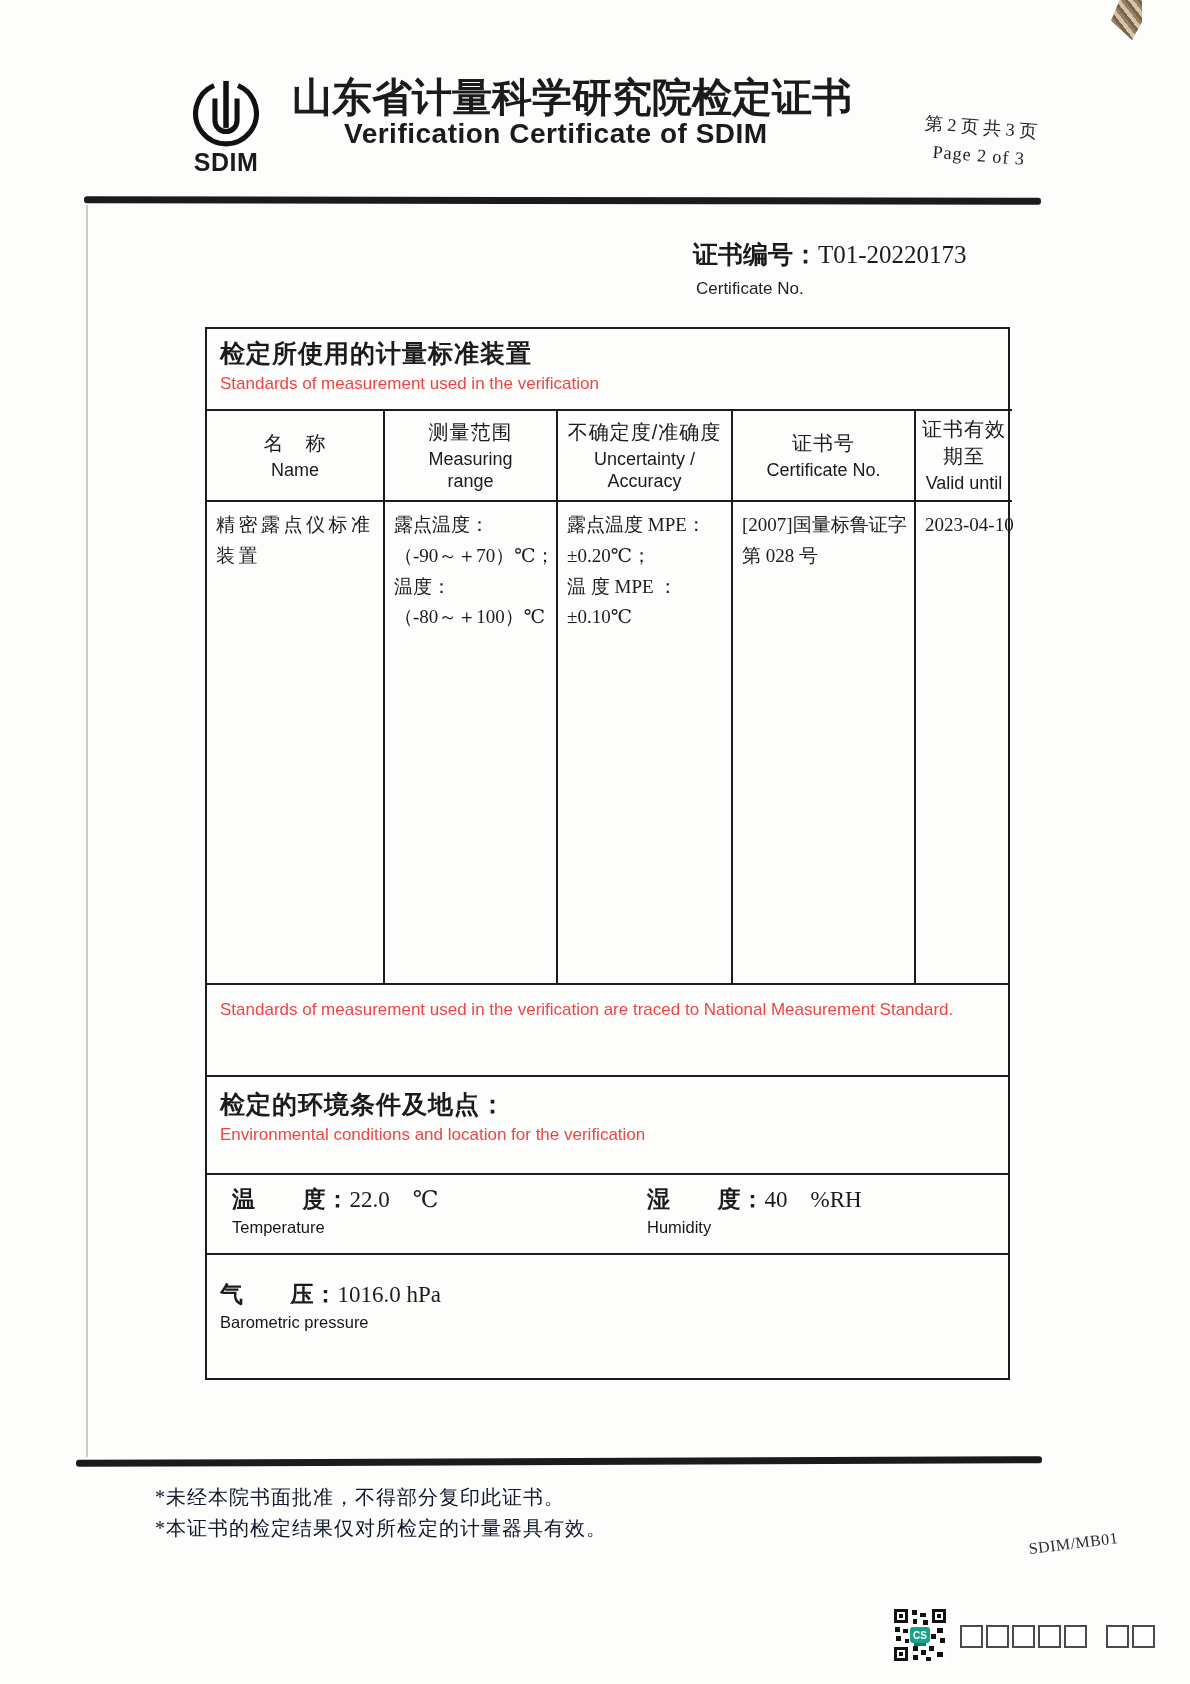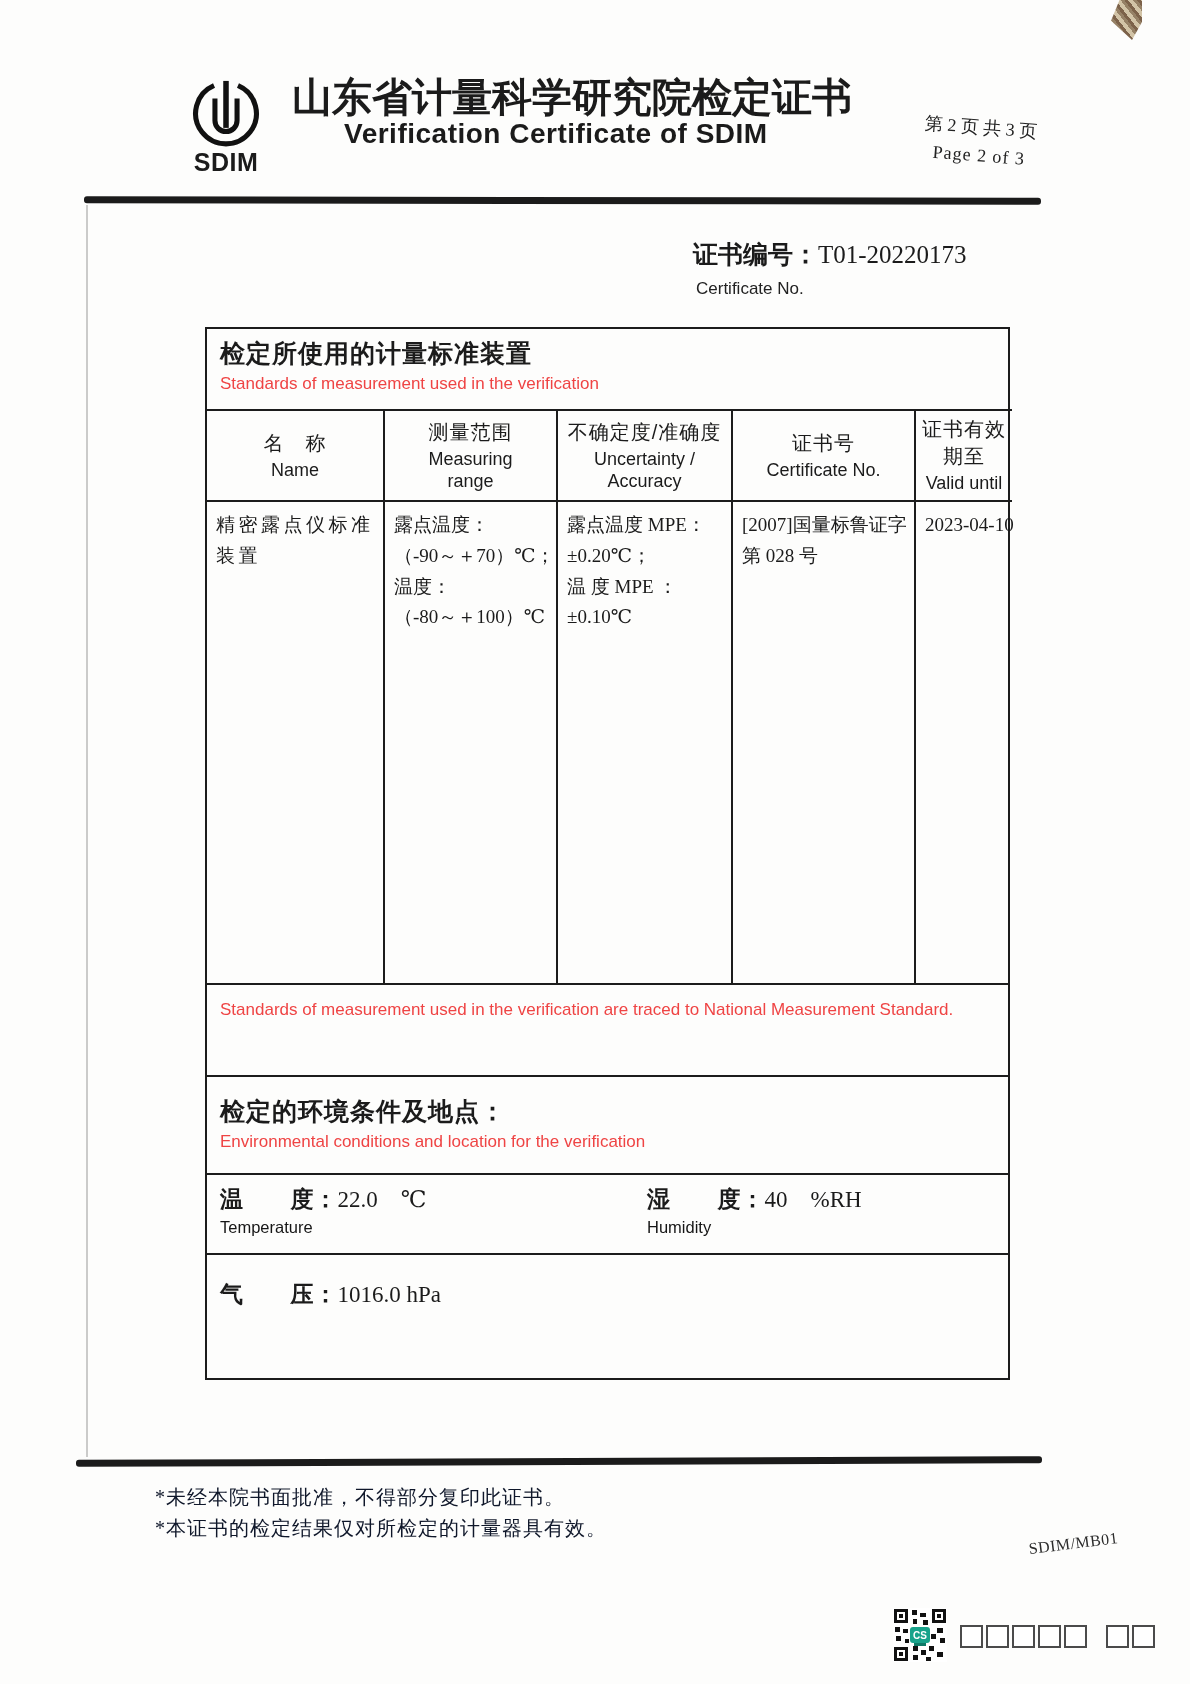--- a/index.html
+++ b/index.html
@@ -78,22 +78,22 @@
   .std-table tr.body td{
     padding:8px 6px 4px 9px;
     font-family:"Liberation Serif","DejaVu Serif",serif;
     font-size:19px;line-height:1.62;
   }
   td.cell-name{letter-spacing:3.5px;}
   td.cell-valid{white-space:nowrap;padding-left:5px;font-size:18px;}
   .cell-line{white-space:nowrap;}
   
   .sec-trace{height:92px;border-top:2.2px solid #1c1c1c;padding-top:11px;}
-  .sec-envtitle{height:98px;border-top:2.2px solid #1c1c1c;padding-top:18px;}
-  .row-temp{height:80px;border-top:2.2px solid #1c1c1c;position:relative;padding:9px 13px;box-sizing:border-box;}
+  .sec-envtitle{height:98px;border-top:2.2px solid #1c1c1c;padding-top:11px;}
+  .row-temp{height:80px;border-top:2.2px solid #1c1c1c;position:relative;padding:9px 25px;box-sizing:border-box;}
   .row-press{height:130px;border-top:2.2px solid #1c1c1c;padding:24px 13px;box-sizing:border-box;}
   .env-label{font-size:23px;font-weight:bold;letter-spacing:.5px;}
   .env-value{font-size:23px;font-family:"Liberation Serif","DejaVu Serif",serif;}
   .env-sub{font-size:16.5px;margin-top:3px;color:#161616;}
   .env-h{position:absolute;left:440px;top:9px;}
   .row-press .group{margin-bottom:2px;}
   
   .footnotes{
     left:155px;top:1482px;font-family:"Liberation Serif","DejaVu Serif",serif;
     font-size:20px;line-height:1.55;color:#0f172a;letter-spacing:1px;
@@ -218,20 +218,21 @@
       </div>
       <div class="env-h">
         <span class="env-label">湿　　度：</span><span class="env-value">40　%RH</span>
         <div class="env-sub">Humidity</div>
       </div>
     </div>
 
     <div class="row-press">
       <div class="group">
         <span class="env-label">气　　压：</span><span class="env-value">1016.0 hPa</span>
+        <div class="env-sub">Barometric pressure</div>
       </div>
     </div>
 
   </div>
 
   <div class="abs rule rule-bottom"></div>
 
   <div class="abs footnotes">
     <div>*未经本院书面批准，不得部分复印此证书。</div>
     <div>*本证书的检定结果仅对所检定的计量器具有效。</div>

